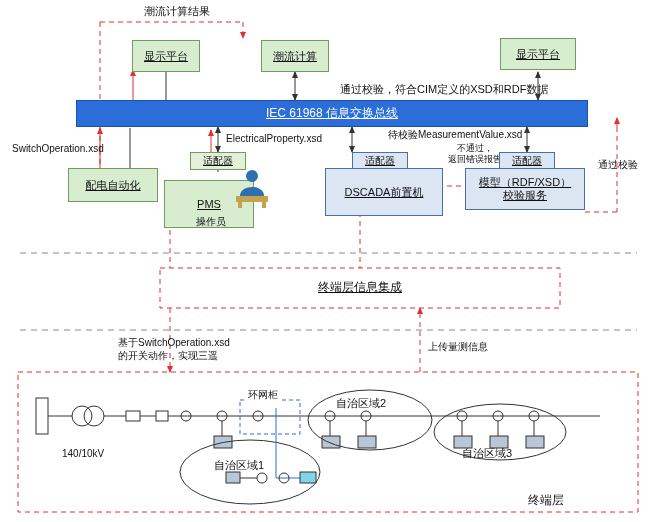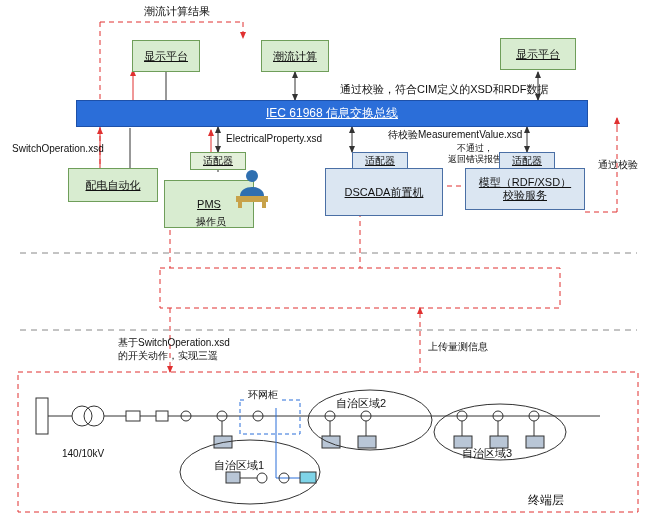--- a/index.html
+++ b/index.html
@@ -199,20 +199,23 @@
     <svg style="position:absolute;left:0;top:0;width:36px;height:42px;">
       <circle cx="18" cy="10" r="6" fill="#2f6fb0"></circle>
       <path d="M6,30 C6,18 30,18 30,30 Z" fill="#2f6fb0"></path>
       <rect x="2" y="30" width="32" height="6" fill="#c8a24a"></rect>
       <rect x="4" y="36" width="4" height="6" fill="#c8a24a"></rect>
       <rect x="28" y="36" width="4" height="6" fill="#c8a24a"></rect>
     </svg>
   </div>
   <div class="lbl sm" style="left:196px;top:215px;">操作员</div>
 
+  <div class="abs box" style="left:160px;top:268px;width:400px;height:40px;font-size:12px;">
+    <span>终端层信息集成</span>
+  </div>
 
   <div class="lbl sm" style="left:118px;top:336px;white-space:pre-line;line-height:1.3;">基于SwitchOperation.xsd
 的开关动作，实现三遥</div>
   <div class="lbl sm" style="left:428px;top:340px;">上传量测信息</div>
   <div class="lbl ttl" style="left:528px;top:492px;font-size:12px;">终端层</div>
 
   <div class="lbl sm" style="left:62px;top:448px;">140/10kV</div>
 
   <div class="lbl sm" style="left:246px;top:388px;background:#fff;padding:0 2px;">环网柜</div>
 

